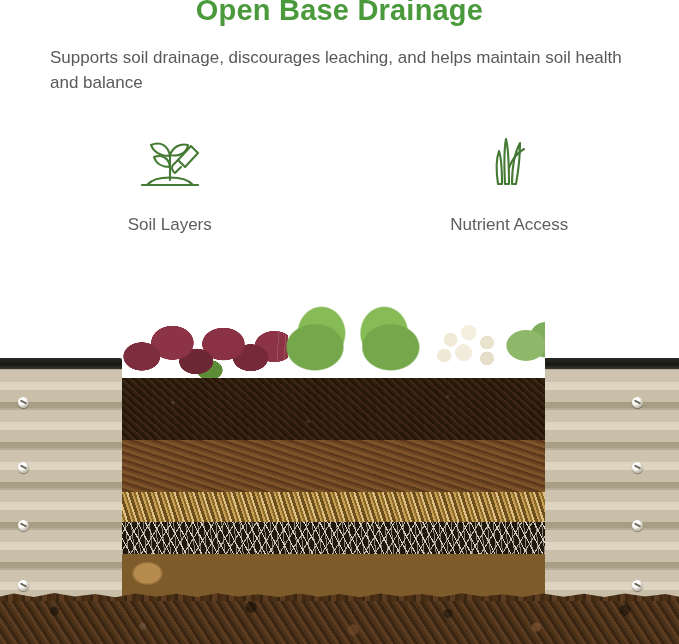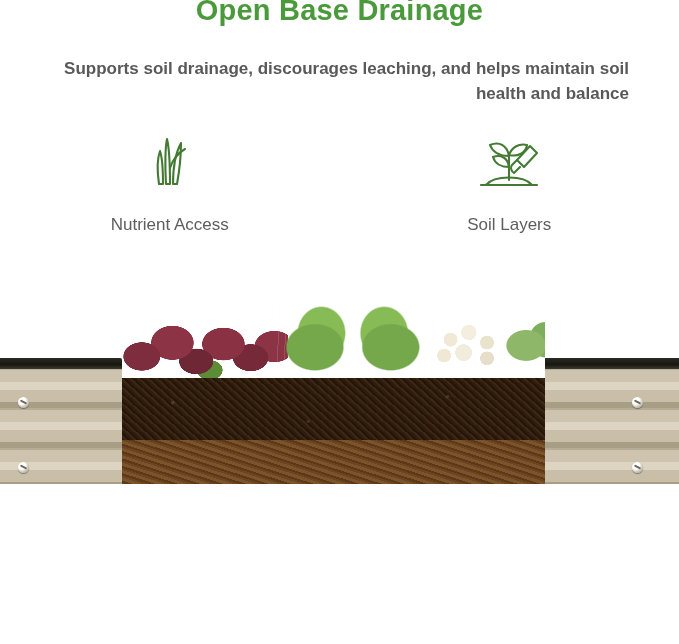--- a/index.html
+++ b/index.html
@@ -1,30 +1,30 @@
 <!DOCTYPE html>
 <html><head>
 <meta charset="utf-8">
 <style>
   html,body{margin:0;padding:0;}
   body{
     width:679px;height:644px;overflow:hidden;background:#ffffff;
     font-family:"Liberation Sans","DejaVu Sans",sans-serif;
   }
-  .page{position:relative;width:679px;height:484px;overflow:hidden;background:#fff;}
+  .page{position:relative;width:679px;height:644px;overflow:hidden;background:#fff;}
 
   
   .header{position:absolute;left:0;top:0;width:679px;height:290px;background:#fff;}
   .title{
     position:absolute;left:0;top:-6px;width:679px;text-align:center;
     font-size:29px;font-weight:bold;color:#4a9a3c;letter-spacing:.2px;
   }
   .subtitle{
-    position:absolute;left:50px;top:56px;width:579px;text-align:right;
-    font-size:17px;line-height:25px;color:#595959;font-weight:700;
+    position:absolute;left:50px;top:45px;width:579px;text-align:left;
+    font-size:17px;line-height:25px;color:#595959;font-weight:400;
   }
 
   
   .features{position:absolute;left:0;top:132px;width:679px;height:150px;display:flex;}
   .feature{flex:1;display:flex;flex-direction:column;align-items:center;}
   .feature .ico{height:62px;display:flex;align-items:center;justify-content:center;}
   .feature .flabel{
     margin-top:18px;font-size:17px;color:#5e5e5e;text-align:center;line-height:25px;
     max-width:120px;
   }
@@ -173,49 +173,49 @@
 </head>
 <body>
 
 <div class="page">
 
   <div class="header">
     <div class="title">Open Base Drainage</div>
     <div class="subtitle">Supports soil drainage, discourages leaching, and helps maintain soil health and balance</div>
 
     <div class="features">
-
-      <div class="feature">
-        <div class="ico">
-          <svg width="70" height="58" viewBox="0 0 70 58" fill="none" stroke="#447a33" stroke-width="2.1" stroke-linecap="round" stroke-linejoin="round">
-            <path d="M24 50 C22 36 22 25 25 17 C28 26 28 38 28 50 Z"></path>
-            <path d="M31 50 C30 30 30 15 32 5 C35 17 35 34 35 50 Z"></path>
-            <path d="M38 50 C38 34 40 20 46 9 C46 24 44 39 42 50 Z"></path>
-            <path d="M35 34 C38 25 43 19 50 15"></path>
-          </svg>
-        </div>
-        <div class="flabel">Nutrient Access</div>
-      </div>
 
       <div class="feature">
         <div class="ico">
           <svg width="70" height="58" viewBox="0 0 70 58" fill="none" stroke="#447a33" stroke-width="2.1" stroke-linecap="round" stroke-linejoin="round">
             <path d="M35 46 V20"></path>
             <path d="M35 22 C27 22 19 19 16 11 C25 7 33 11 35 22 Z"></path>
             <path d="M35 33 C28 33 21 30 19 23 C27 20 34 24 35 33 Z"></path>
             <path d="M35 21 C38 13 45 9 53 11 C52 19 44 23 35 21 Z"></path>
             <path d="M56 12 L63 19 L50 33 L43 26 Z"></path>
             <path d="M43 26 L38 31 C36 33 37 37 40 39 L46 33"></path>
             <path d="M12 51 C20 41 50 41 58 51"></path>
             <path d="M7 51 H63"></path>
           </svg>
         </div>
         <div class="flabel">Soil Layers</div>
       </div>
 
+      <div class="feature">
+        <div class="ico">
+          <svg width="70" height="58" viewBox="0 0 70 58" fill="none" stroke="#447a33" stroke-width="2.1" stroke-linecap="round" stroke-linejoin="round">
+            <path d="M24 50 C22 36 22 25 25 17 C28 26 28 38 28 50 Z"></path>
+            <path d="M31 50 C30 30 30 15 32 5 C35 17 35 34 35 50 Z"></path>
+            <path d="M38 50 C38 34 40 20 46 9 C46 24 44 39 42 50 Z"></path>
+            <path d="M35 34 C38 25 43 19 50 15"></path>
+          </svg>
+        </div>
+        <div class="flabel">Nutrient Access</div>
+      </div>
+
 
     </div>
   </div>
 
   <div class="scene">
 
     <div class="plants">
       <div class="veg lettuce"></div>
       <div class="veg cabbage"></div>
       <div class="veg cauliflower"></div>

